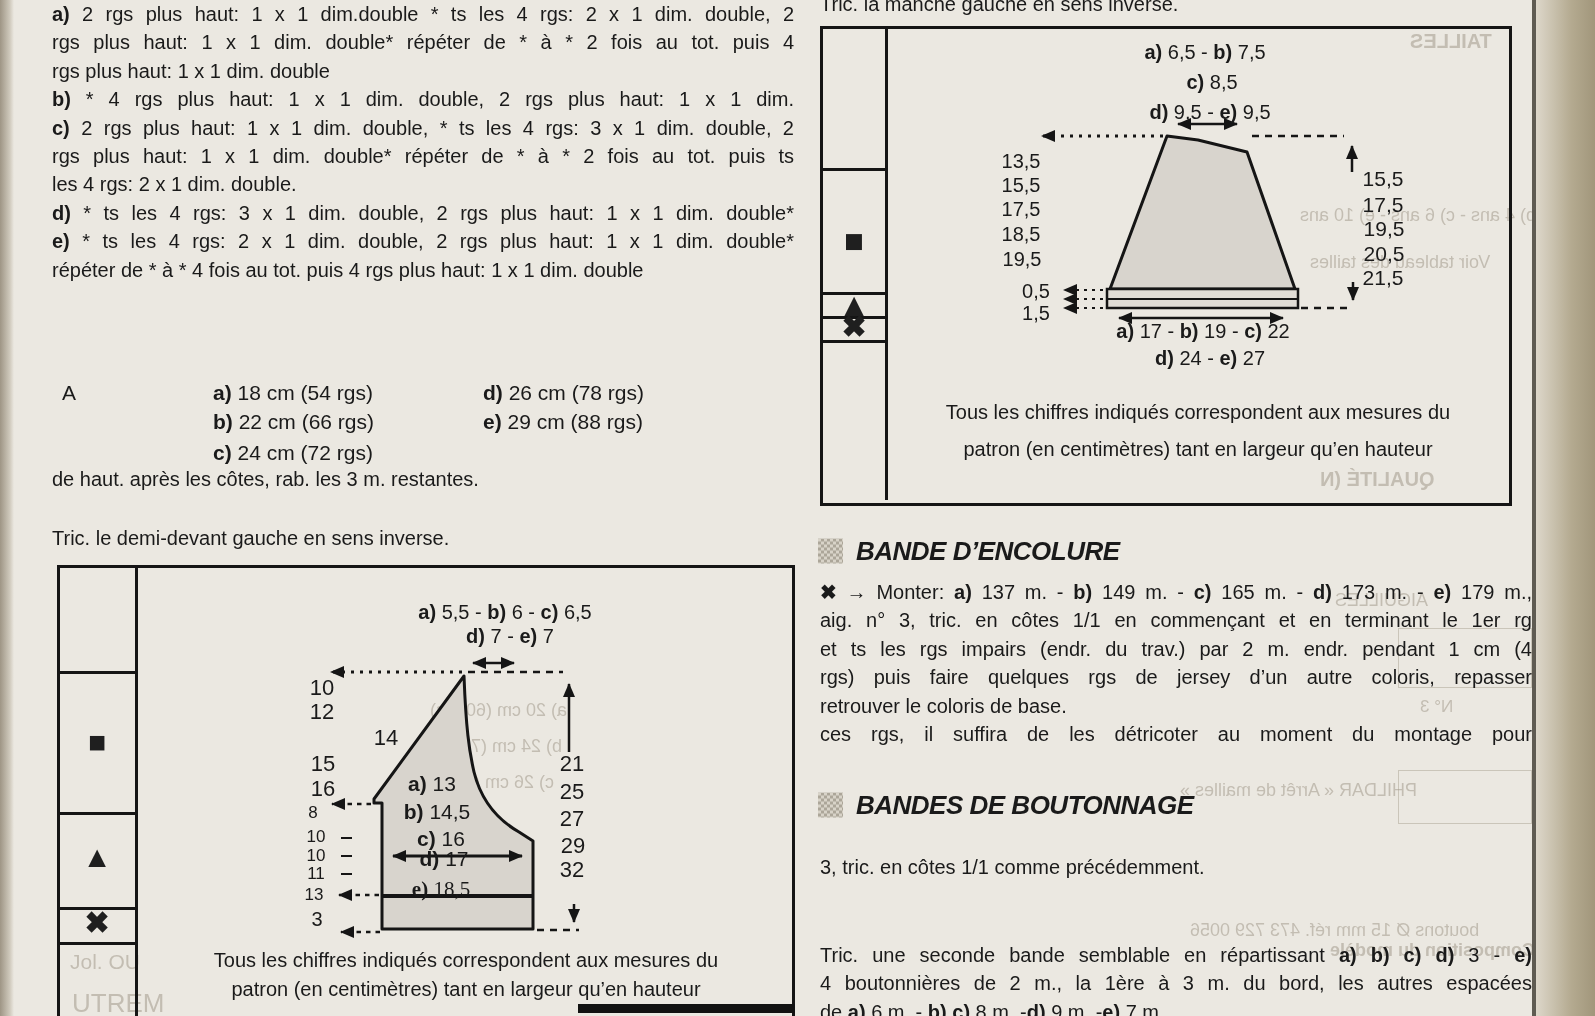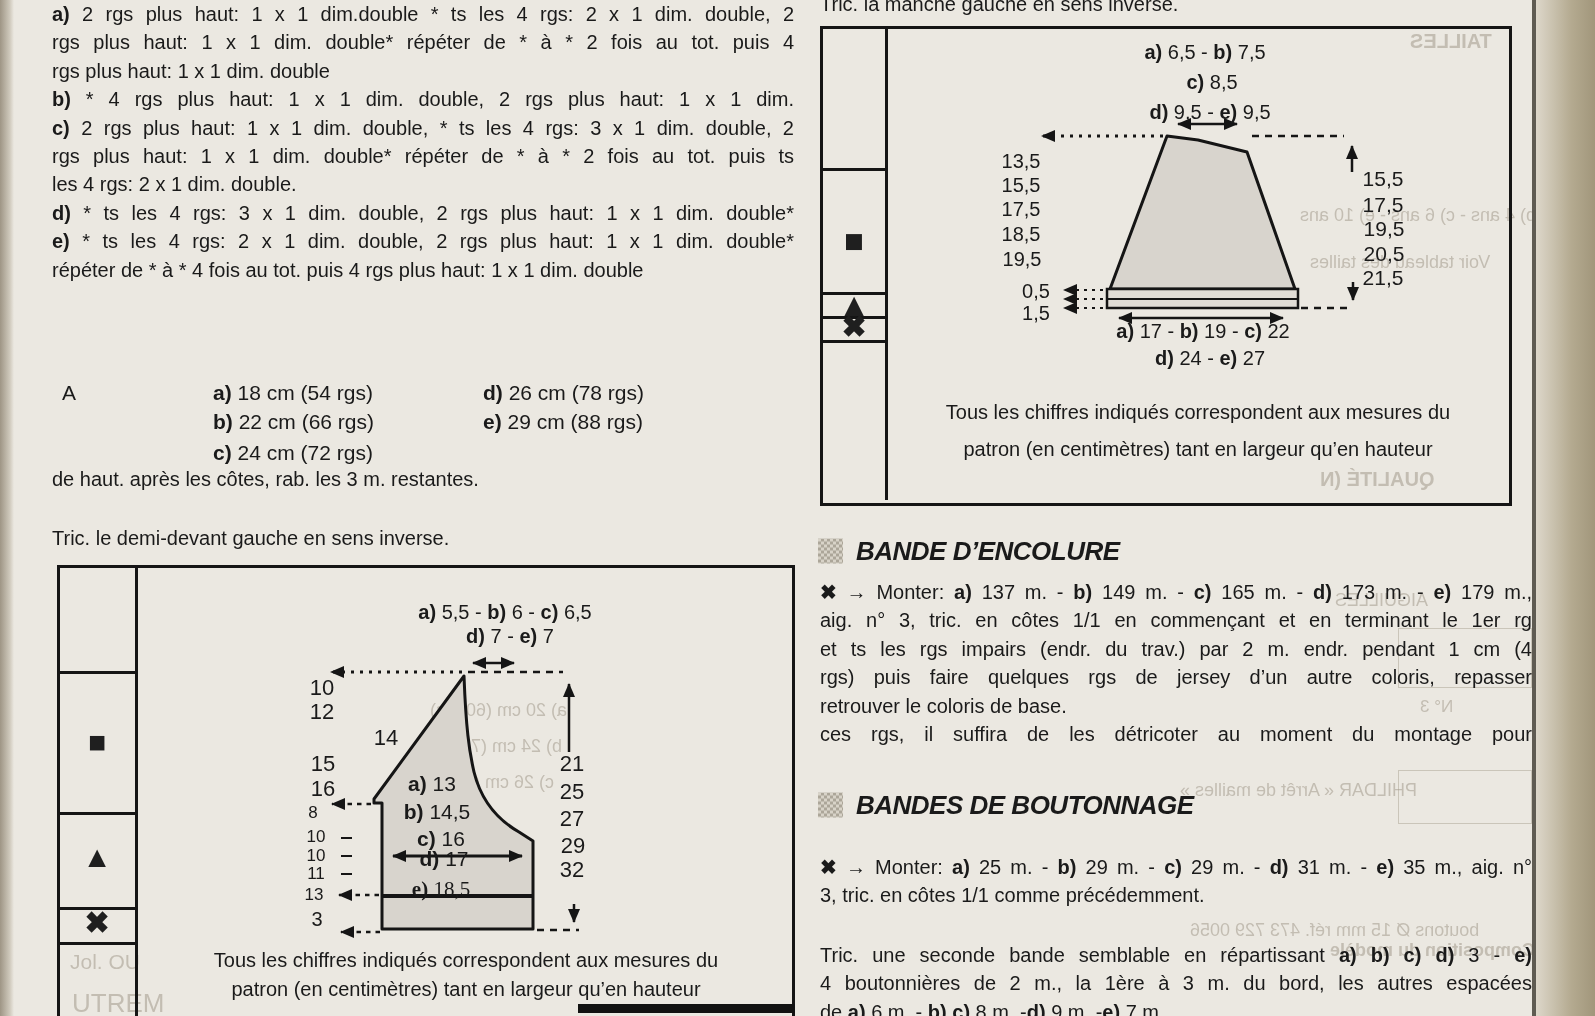--- a/index.html
+++ b/index.html
@@ -210,21 +210,20 @@
       <div class="ln"><span>aig. n° 3, tric. en côtes 1/1 en commençant et en terminant le 1er rg</span></div>
       <div class="ln"><span>et ts les rgs impairs (endr. du trav.) par 2 m. endr. pendant 1 cm (4</span></div>
       <div class="ln"><span>rgs) puis faire quelques rgs de jersey d’un autre coloris, repasser</span></div>
       <div class="ln lnl"><span>retrouver le coloris de base.</span></div>
       <div class="ln"><span>ces rgs, il suffira de les détricoter au moment du montage pour</span></div>
     </div>
 
   <div class="hsq" style="left:818px;top:805px"></div>
   <div class="hdr" style="left:856px;top:805px">BANDES DE BOUTONNAGE</div>
   <div class="tb" style="left:820px;top:853px;width:712px;height:58px">
-      <div class="ln"><span class="b">✖</span><span> → Monter: </span><span class="b">a) </span><span>25 m. - </span><span class="b">b) </span><span>29 m. - </span><span class="b">c) </span><span>29 m. - </span><span class="b">d) </span><span>31 m. - </span><span class="b">e) </span><span>35 m., aig. n°</span></div>
       <div class="ln lnl"><span>3, tric. en côtes 1/1 comme précédemment.</span></div>
     </div>
   <div class="tb" style="left:820px;top:941px;width:712px;height:80px">
       <div class="ln"><span>Tric. une seconde bande semblable en répartissant </span><span class="b">a) b) c) d) </span><span>3 - </span><span class="b">e)</span></div>
       <div class="ln"><span>4 boutonnières de 2 m., la 1ère à 3 m. du bord, les autres espacées</span></div>
       <div class="ln lnl"><span>de </span><span class="b">a) </span><span>6 m. - </span><span class="b">b) c) </span><span>8 m. -</span><span class="b">d) </span><span>9 m. -</span><span class="b">e) </span><span>7 m.</span></div>
     </div>
 
   <div class="gutter-line"></div>
   <div class="gutter"></div>

